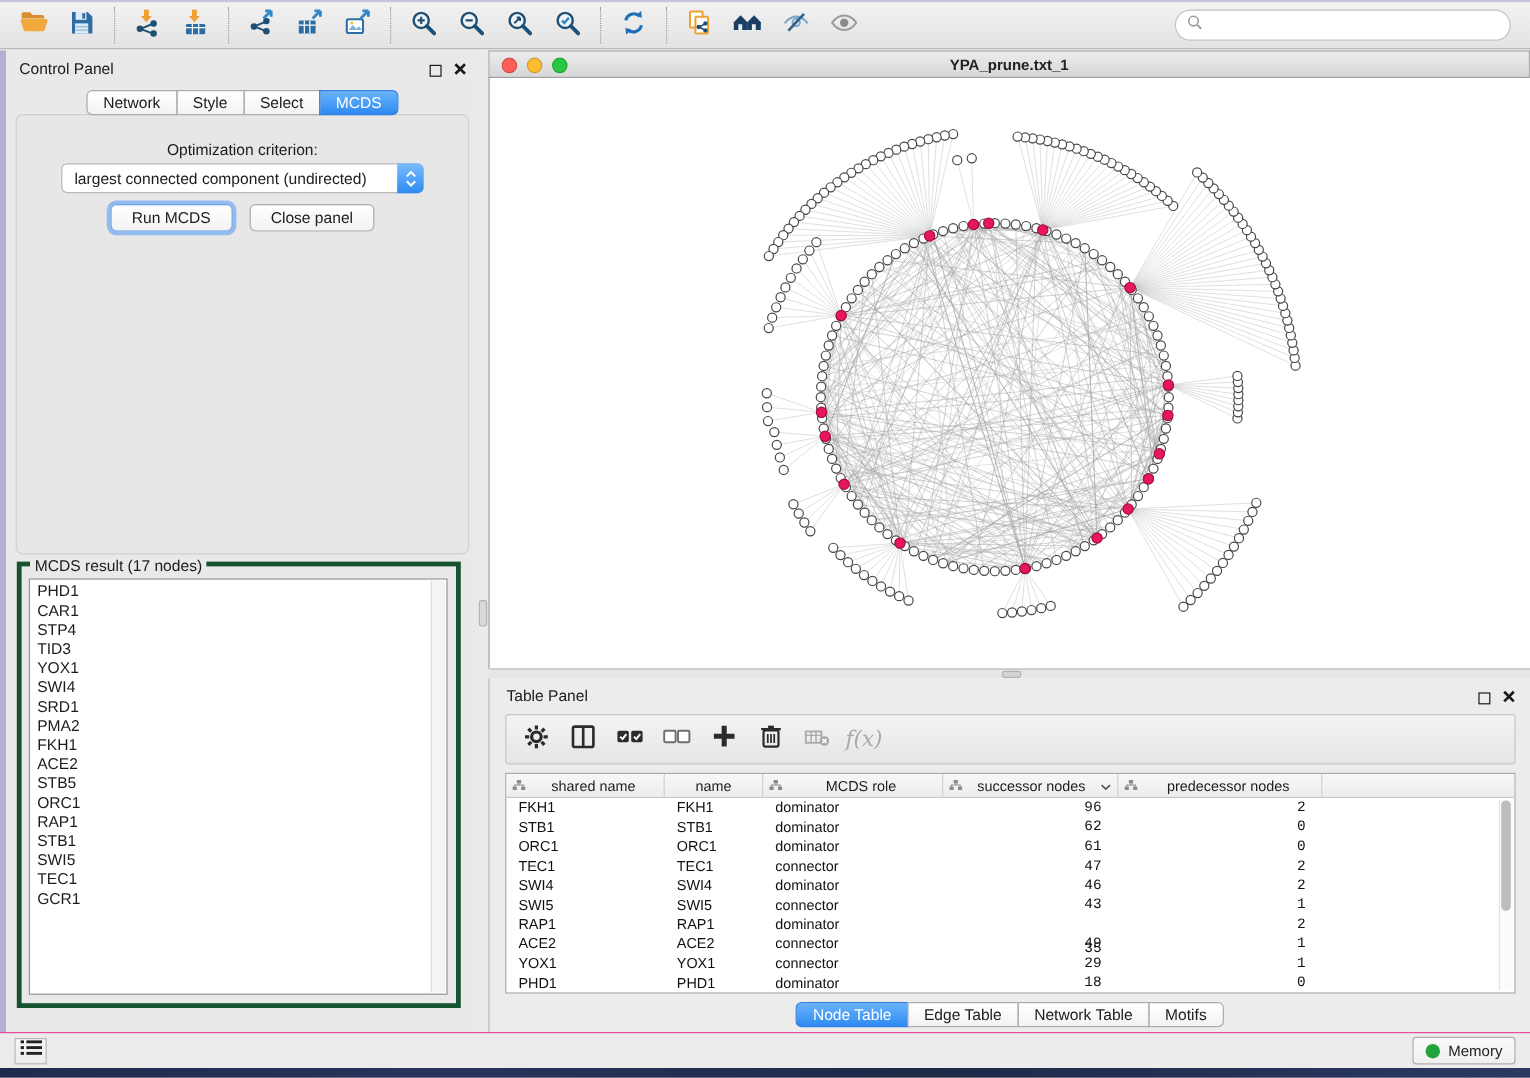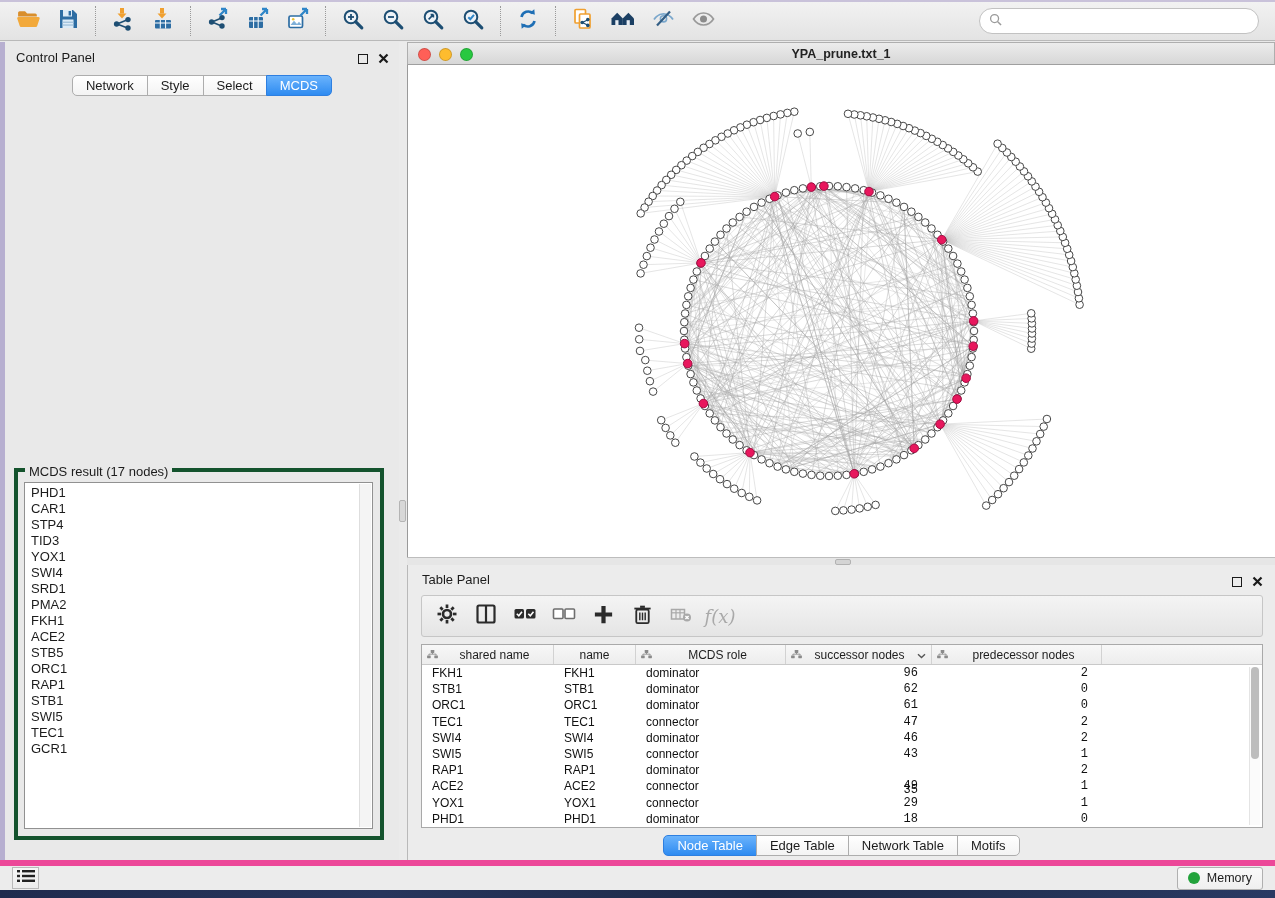--- a/index.html
+++ b/index.html
@@ -62,21 +62,21 @@
   .tr{display:flex;height:16.2px;align-items:center;}
   .td{font-size:12px;color:#111;white-space:nowrap;overflow:hidden;}
   .td.l{padding-left:10px;text-align:left;}
   .td.r{padding-right:14px;text-align:right;font-family:Liberation Mono, monospace;}
   .tscroll{position:absolute;top:22px;bottom:2px;right:2px;width:11px;background:#fbfbfb;border-left:1px solid #e4e4e4;}
   .tthumb{position:absolute;top:0;left:1px;width:8px;height:92px;background:#bdbdbd;border-radius:4px;}
   .tp-tabs{position:absolute;left:0;right:0;top:270px;display:flex;justify-content:center;}
   .tp-head-btns{position:absolute;right:12px;top:8px;display:flex;gap:10px;align-items:center;}
   .tp-title{position:absolute;left:14px;top:7px;font-size:13px;}
   
-  .statusbar{position:absolute;left:0;right:0;bottom:8px;height:30px;background:#ececec;border-top:6px solid #ec4899;display:flex;align-items:center;justify-content:space-between;padding:0 12px;}
+  .statusbar{position:absolute;left:0;right:0;bottom:8px;height:30px;background:#ececec;border-top:1px solid #ec4899;display:flex;align-items:center;justify-content:space-between;padding:0 12px;}
   .sb-left{width:27px;height:22px;background:linear-gradient(#f7f7f7,#ececec);border:1px solid #b9b9b9;display:flex;align-items:center;justify-content:center;}
   .memory-btn{height:23px;background:linear-gradient(#fafafa,#efefef);border:1px solid #b0b0b0;border-radius:3px;display:flex;align-items:center;gap:7px;padding:0 10px;font-size:12.5px;}
   .mem-dot{width:12px;height:12px;border-radius:50%;}
   .wallpaper{position:absolute;left:0;right:0;bottom:0;height:8px;background:linear-gradient(90deg,#1f2b4e,#27355c 30%,#1d2947 60%,#2a3a63);}
 </style>
 </head>
 <body>
 
 <div class="screen">
   <div class="top-edge"></div>
@@ -258,20 +258,38 @@
               <path d="M1.5 1.5l8 8m0-8l-8 8" stroke="#1a1a1a" stroke-width="2.2"></path>
             </svg></span>
       </span>
     </div>
     <div class="cp-tabs seg" id="cp-tabs">
         <span class="tab">Network</span>
         <span class="tab">Style</span>
         <span class="tab">Select</span>
         <span class="tab active">MCDS</span>
       </div>
+    <div class="cp-box">
+      <div class="opt-label">Optimization criterion:</div>
+      <div class="dropdown">
+        <span class="dval">largest connected component (undirected)</span>
+        <span class="stepper">
+          <svg width="9" height="6" viewBox="0 0 9 6">
+              <path d="M1 5l3.5-3.6L8 5" stroke="#fff" stroke-width="1.7" fill="none"></path>
+            </svg>
+          <svg width="9" height="6" viewBox="0 0 9 6">
+              <path d="M1 1l3.5 3.6L8 1" stroke="#fff" stroke-width="1.7" fill="none"></path>
+            </svg>
+        </span>
+      </div>
+      <div class="btn-row">
+        <span class="btn focused">Run MCDS</span>
+        <span class="btn">Close panel</span>
+      </div>
+    </div>
     <div class="result-box">
       <span class="result-legend">MCDS result (17 nodes)</span>
       <div class="result-list">
         <div class="result-items" id="result-items">
             <div>PHD1</div>
             <div>CAR1</div>
             <div>STP4</div>
             <div>TID3</div>
             <div>YOX1</div>
             <div>SWI4</div>

